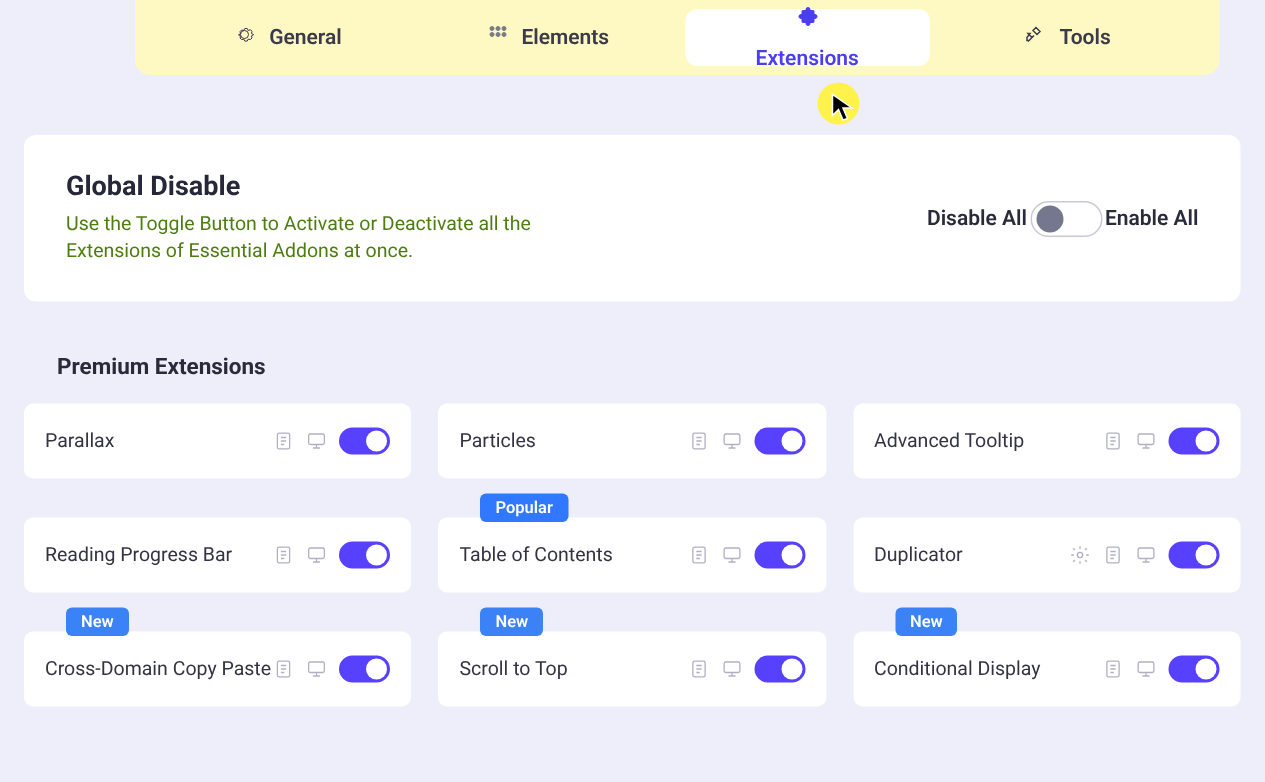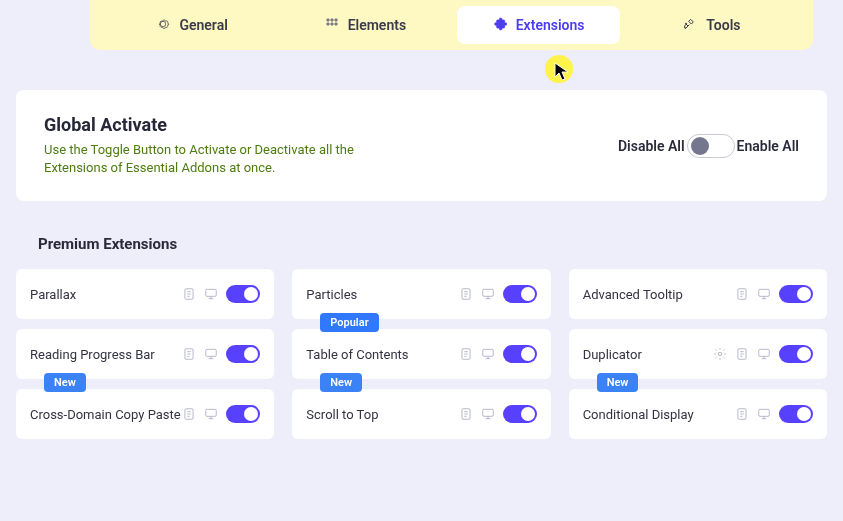--- a/index.html
+++ b/index.html
@@ -35,20 +35,21 @@
     border-radius: 8px;
     font-size: 14px;
     font-weight: 600;
     color: #3a3a4a;
     cursor: pointer;
   }
   .tab svg { width: 16px; height: 16px; }
   .tab.active {
     background: #ffffff;
     color: #4b3df0;
+    flex-direction: column;
   }
   .tab.active svg { stroke: #4b3df0; fill: #4b3df0; }
   .tab:not(.active) svg { stroke: #7a7a88; fill: #7a7a88; }
 
   
   .highlight {
     position: absolute;
     width: 28px; height: 28px;
     border-radius: 50%;
     background: #fff24a;
@@ -95,21 +96,21 @@
     font-size: 15px;
     font-weight: 700;
     color: #2a2a3a;
     margin: 34px 0 16px 38px;
   }
 
   
   .grid {
     display: grid;
     grid-template-columns: repeat(3, 1fr);
-    gap: 10px 18px;
+    gap: 26px 18px;
     padding: 0 16px;
   }
   .card-wrap { position: relative; }
   .card {
     background: #ffffff;
     border-radius: 6px;
     padding: 14px 14px;
     display: flex;
     align-items: center;
     justify-content: space-between;
@@ -191,21 +192,21 @@
   </div>
 </div>
 
 <div class="highlight"></div>
 <svg class="cursor-arrow" width="18" height="20" viewBox="0 0 18 20">
   <path d="M1 1 L1 15 L5 11 L8 18 L11 17 L8 10 L14 10 Z" fill="#000000" stroke="#ffffff" stroke-width="1"></path>
 </svg>
 
 <div class="panel">
   <div class="panel-left">
-    <h2>Global Activate</h2>
+    <h2>Global Disable</h2>
     <p>Use the Toggle Button to Activate or Deactivate all the Extensions of Essential Addons at once.</p>
   </div>
   <div class="panel-right">
     <span class="lbl">Disable All</span>
     <div class="big-toggle">
       <div class="knob"></div>
     </div>
     <span class="lbl">Enable All</span>
   </div>
 </div>

